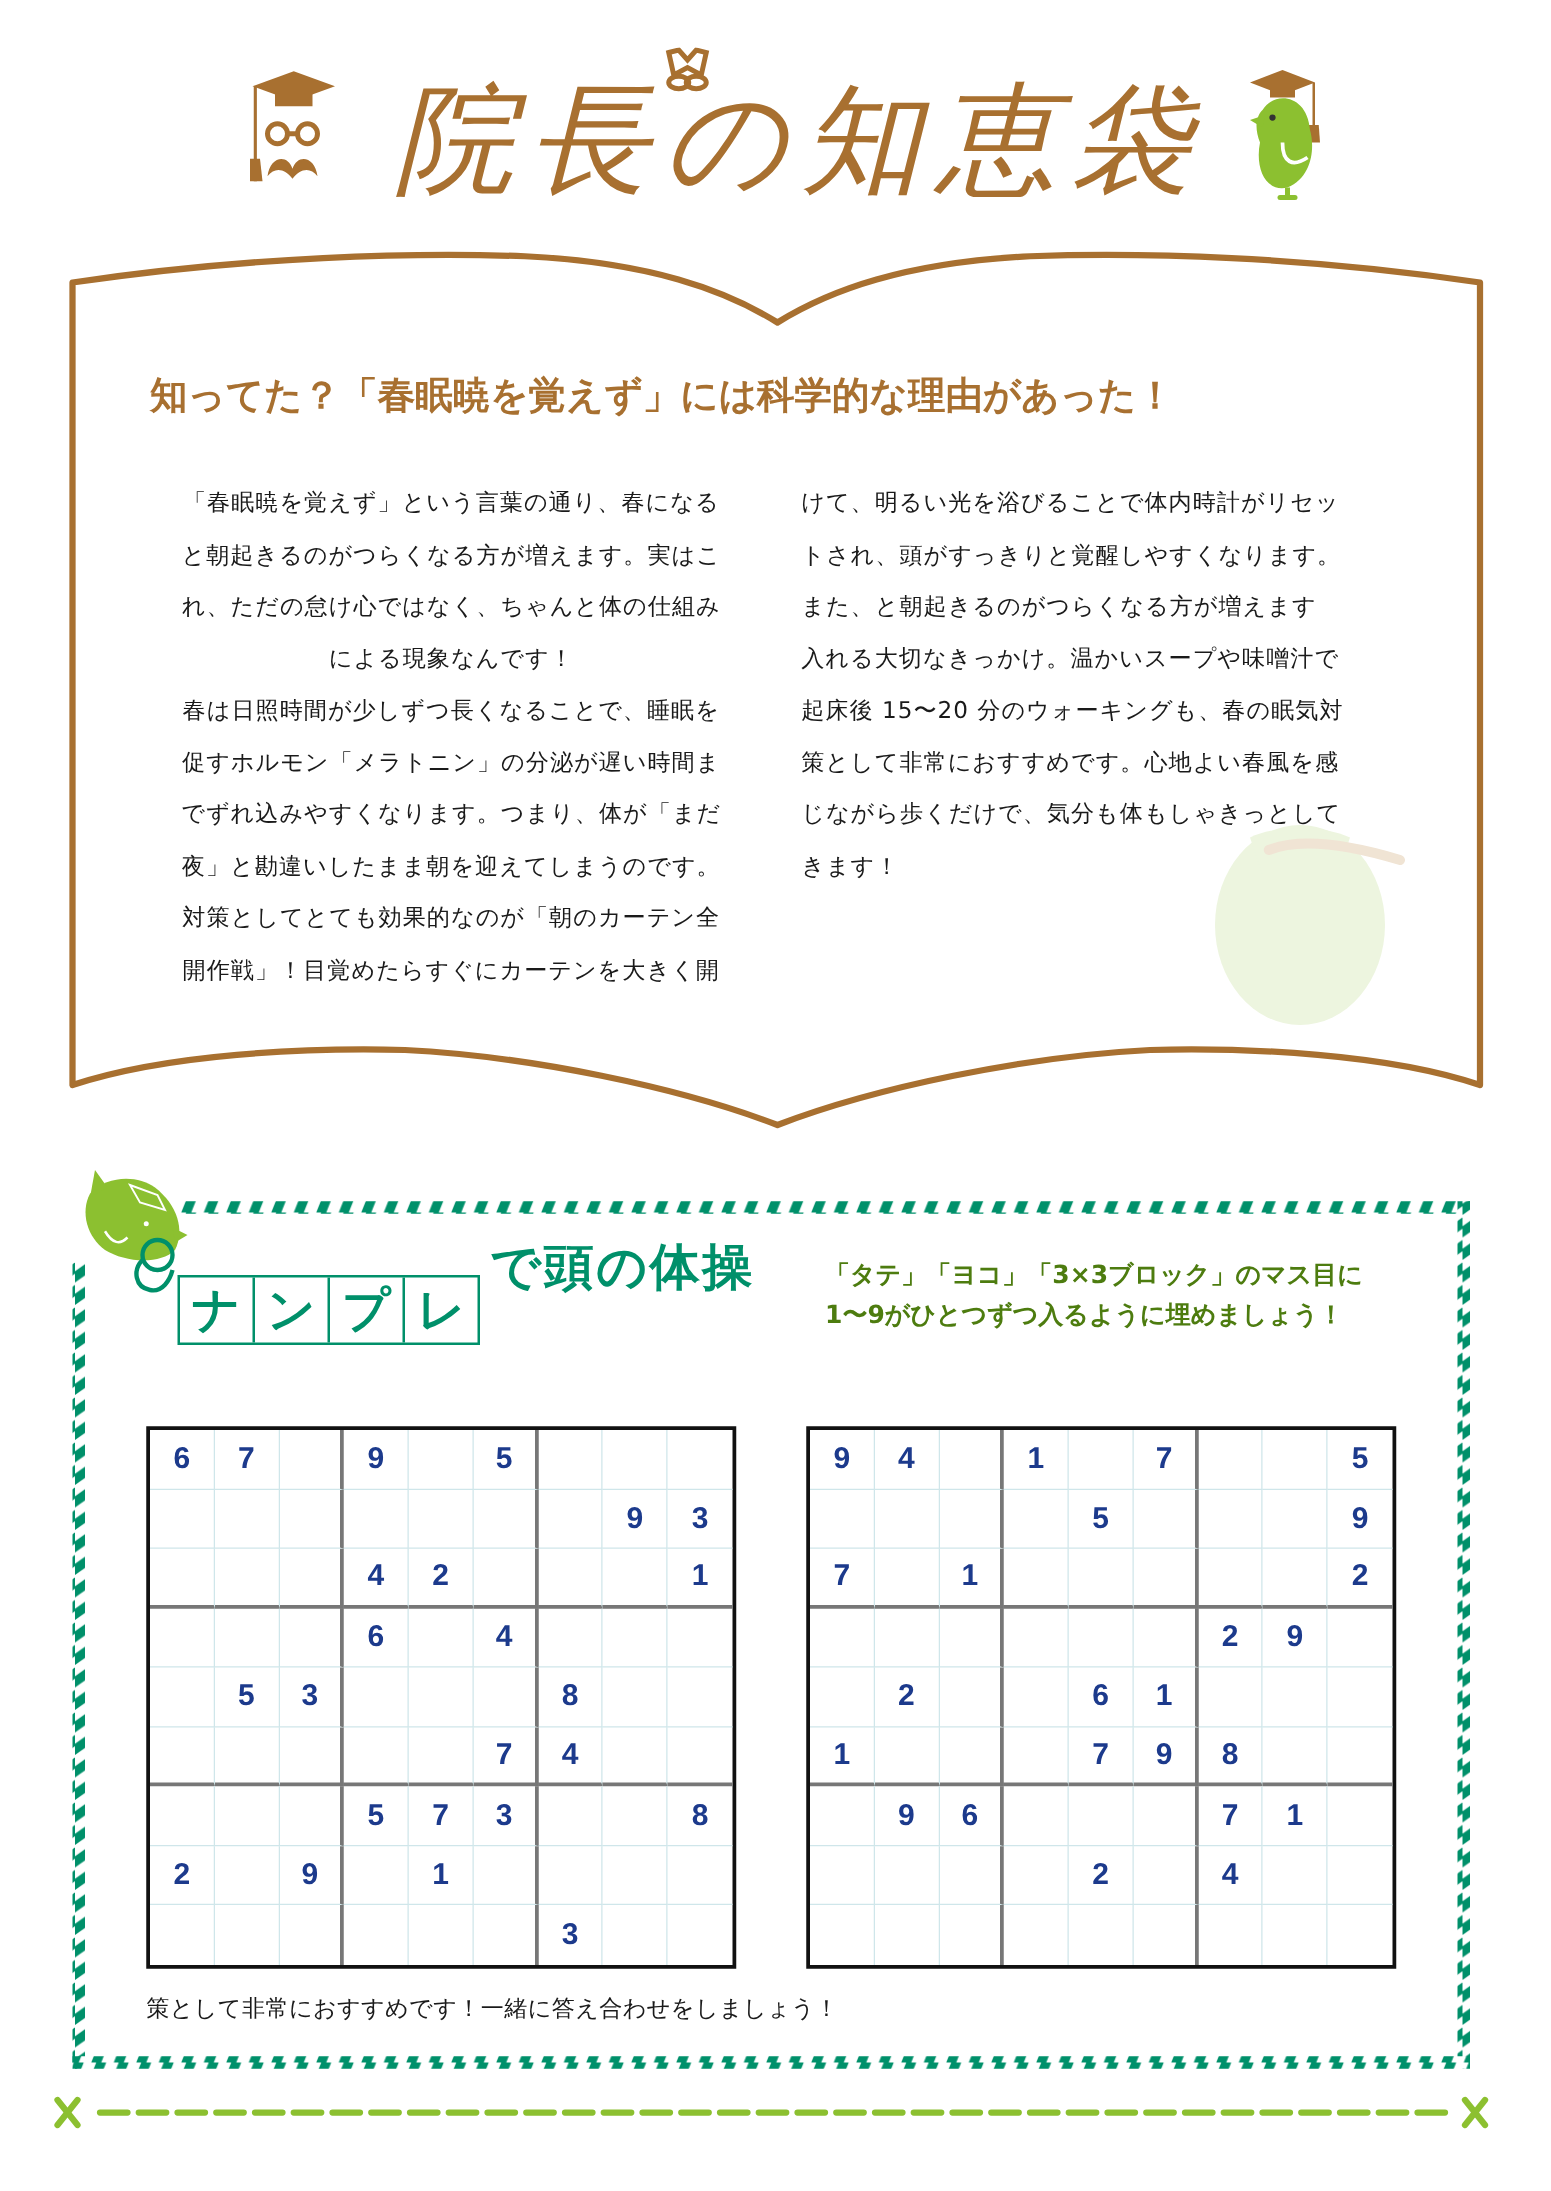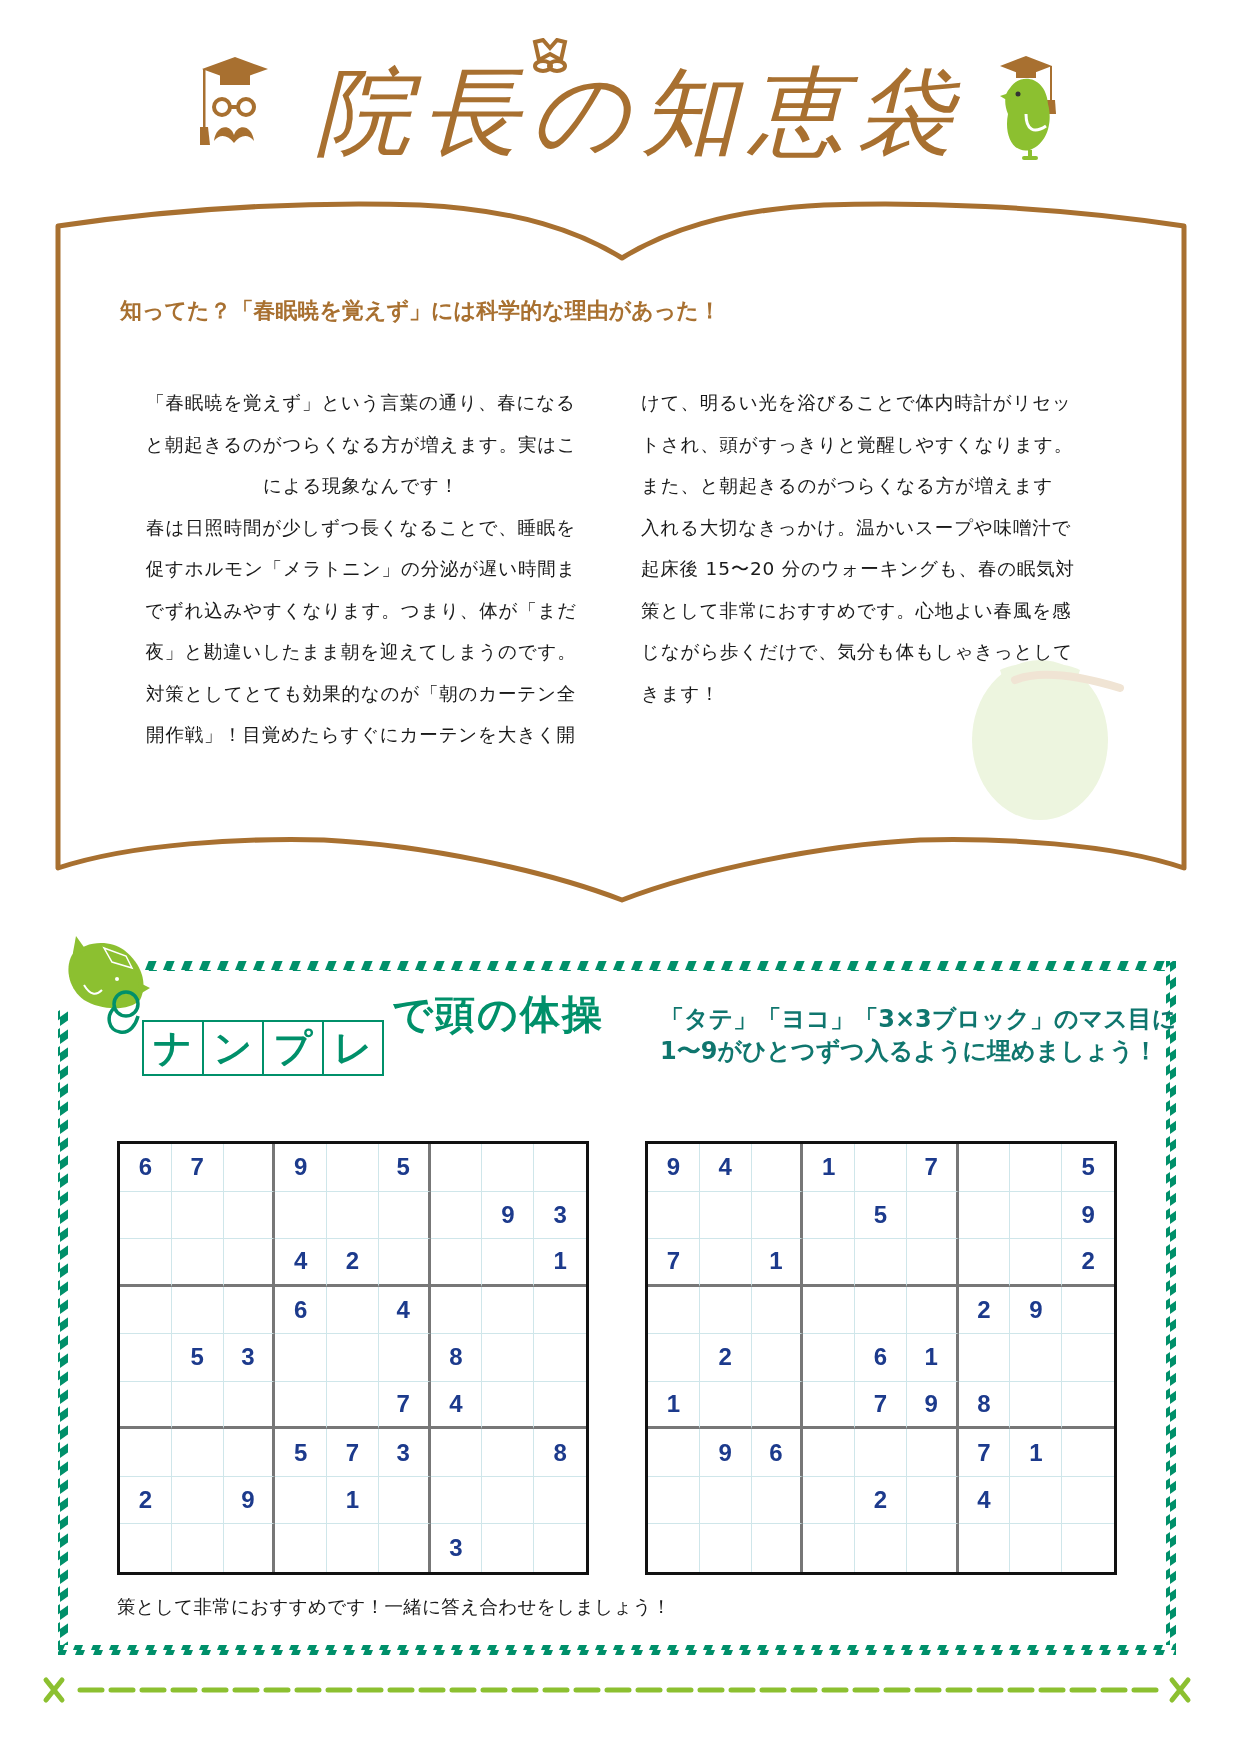--- a/index.html
+++ b/index.html
@@ -8,37 +8,37 @@
 
   
   .title-wrap { position:absolute; left:180px; top:40px; width:900px; height:140px; }
   .title-text { position:absolute; left:135px; top:12px; font-size:96px; line-height:120px;
                 letter-spacing:12px; color:#a87030; font-family:"DejaVu Serif", serif; font-weight:normal; white-space:nowrap;font-style:italic; }
   .deco { position:absolute; }
 
   
   .book-svg { position:absolute; left:0; top:0; }
 
-  .article-heading { position:absolute; left:120px; top:296px; width:1010px; font-size:22px; font-weight:bold;
+  .article-heading { position:absolute; left:120px; top:296px; width:1010px; font-size:30px; font-weight:bold;
                      color:#a87030; letter-spacing:0px; white-space:nowrap; font-family:"DejaVu Sans", sans-serif; }
 
   .col { position:absolute; top:382px; width:470px; font-size:18.5px; line-height:41.5px; color:#1a1a1a;
          letter-spacing:0.8px; }
   .col p { margin:0; }
   .col-left { left:126px;text-align:center; }
   .col-right { left:641px; }
 
   
   .nanpure-svg { position:absolute; left:0; top:0; }
   .np-title-box { position:absolute; top:1020px; height:52px; border:2.5px solid #00906a; display:flex; }
   .np-title-box span { width:58px; height:52px; border-right:2.5px solid #00906a; display:flex; align-items:center;
                        justify-content:center; font-size:38px; color:#00906a; font-weight:bold; }
   .np-title-box span:last-child { border-right:none; }
   .np-title-rest { position:absolute; left:392px; top:988px; font-size:40px; color:#00906a; font-weight:bold; line-height:52px; letter-spacing:2px; }
-  .np-instr { position:absolute; left:660px; top:1003px; font-size:24px; line-height:32px; color:#0f766e; font-weight:bold; white-space:nowrap; }
+  .np-instr { position:absolute; left:660px; top:1003px; font-size:20px; line-height:32px; color:#4d7c0f; font-weight:bold; white-space:nowrap; }
 
   .grid { position:absolute; top:1141px; width:472px; height:434px; border:3px solid #111; box-sizing:border-box;
           display:grid; grid-template-columns:repeat(9,1fr); grid-template-rows:repeat(9,1fr); background:#fff; }
   .grid-left { left:117px; }
   .grid-right { left:645px; }
   .cell { border-right:1.5px solid #cfe6ea; border-bottom:1.5px solid #cfe6ea; display:flex; align-items:center;
           justify-content:center; font-family:"Liberation Sans", sans-serif; font-weight:bold; font-size:24px; color:#1c3a8c; box-sizing:border-box; }
   .cell.c3, .cell.c6 { border-right:3px solid #777; }
   .cell.c9 { border-right:none; }
   .cell.r3, .cell.r6 { border-bottom:3px solid #777; }
@@ -91,20 +91,21 @@
     <path d="M1015,680 C1040,670 1080,676 1120,688" fill="none" stroke="#f0e4d4" stroke-width="8" stroke-linecap="round"></path>
   </g>
   <path d="M58,226 C200,205 330,202 420,205 C520,210 580,232 622,258 C664,232 724,210 824,205 C914,202 1044,205 1184,226 L1184,868 C1110,843 1000,838 920,840 C820,845 700,870 622,900 C544,870 424,845 324,840 C244,838 134,843 58,868 Z" fill="none" stroke="#a87030" stroke-width="5" stroke-linejoin="round"></path>
 </svg>
 
 <div class="article-heading">知ってた？「春眠暁を覚えず」には科学的な理由があった！</div>
 
 <div class="col col-left" id="col-left">
     <p>「春眠暁を覚えず」という言葉の通り、春になる</p>
     <p>と朝起きるのがつらくなる方が増えます。実はこ</p>
+    <p>れ、ただの怠け心ではなく、ちゃんと体の仕組み</p>
     <p>による現象なんです！</p>
     <p>春は日照時間が少しずつ長くなることで、睡眠を</p>
     <p>促すホルモン「メラトニン」の分泌が遅い時間ま</p>
     <p>でずれ込みやすくなります。つまり、体が「まだ</p>
     <p>夜」と勘違いしたまま朝を迎えてしまうのです。</p>
     <p>対策としてとても効果的なのが「朝のカーテン全</p>
     <p>開作戦」！目覚めたらすぐにカーテンを大きく開</p>
   </div>
 <div class="col col-right" id="col-right">
     <p>けて、明るい光を浴びることで体内時計がリセッ</p>

